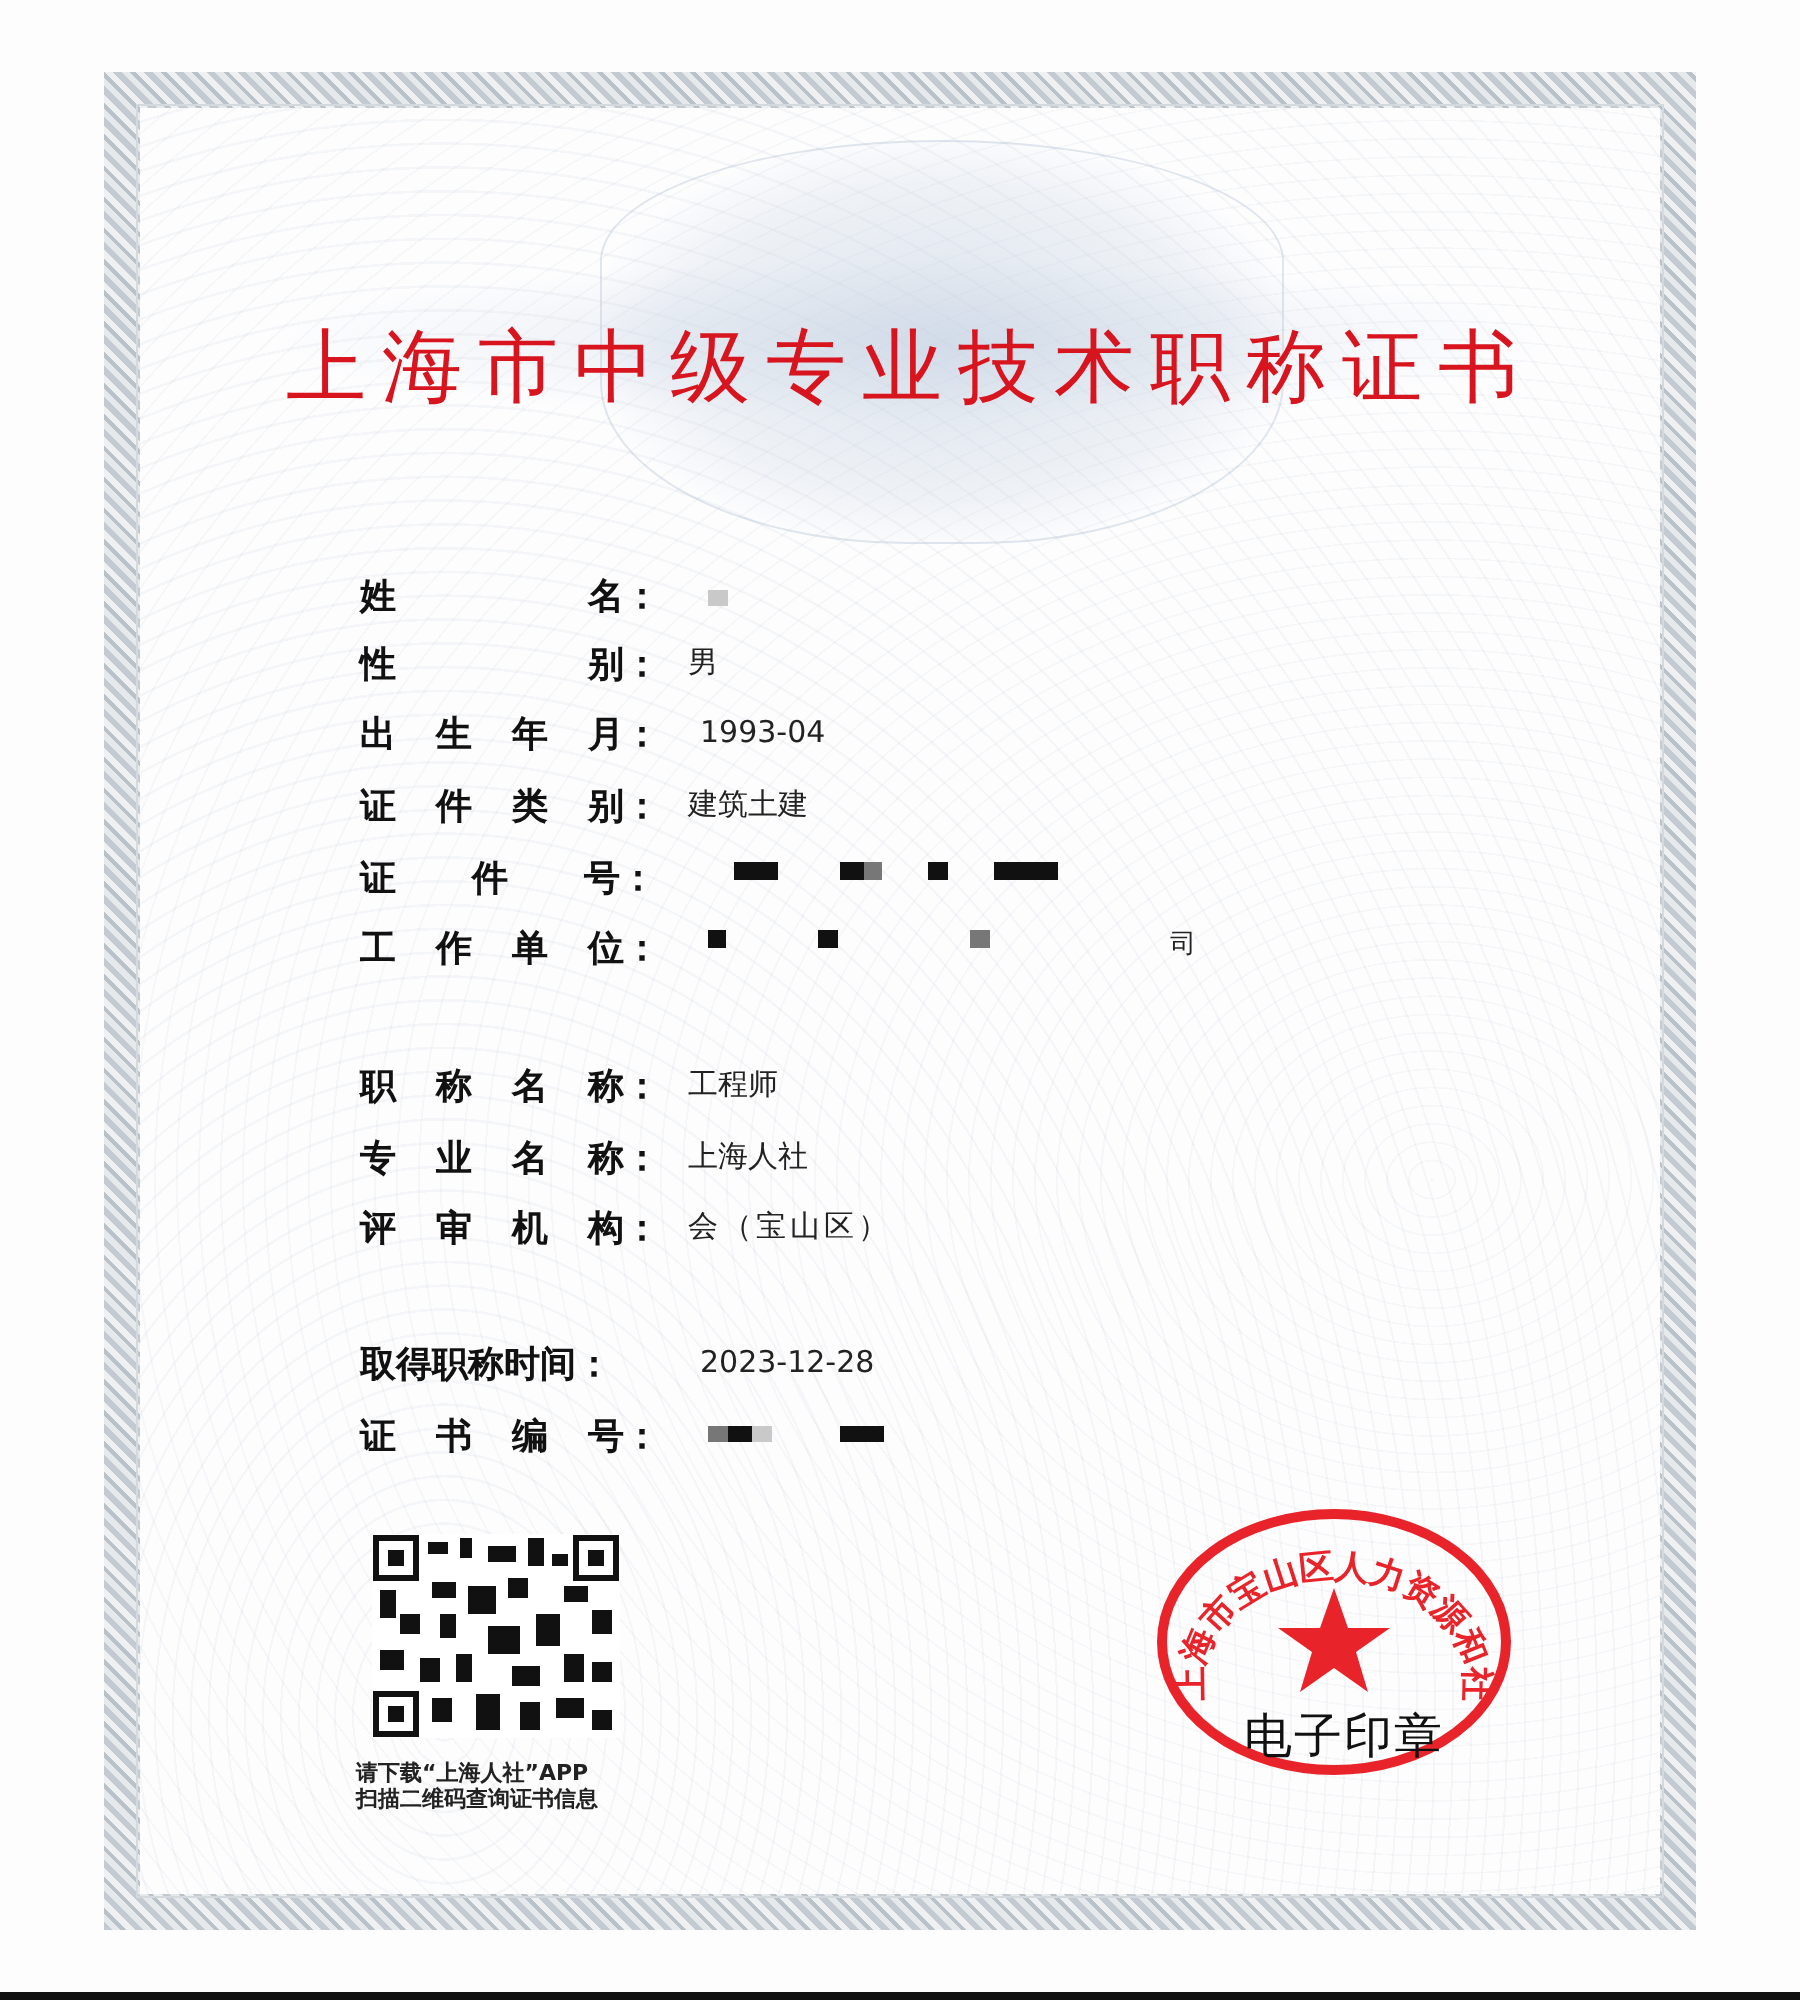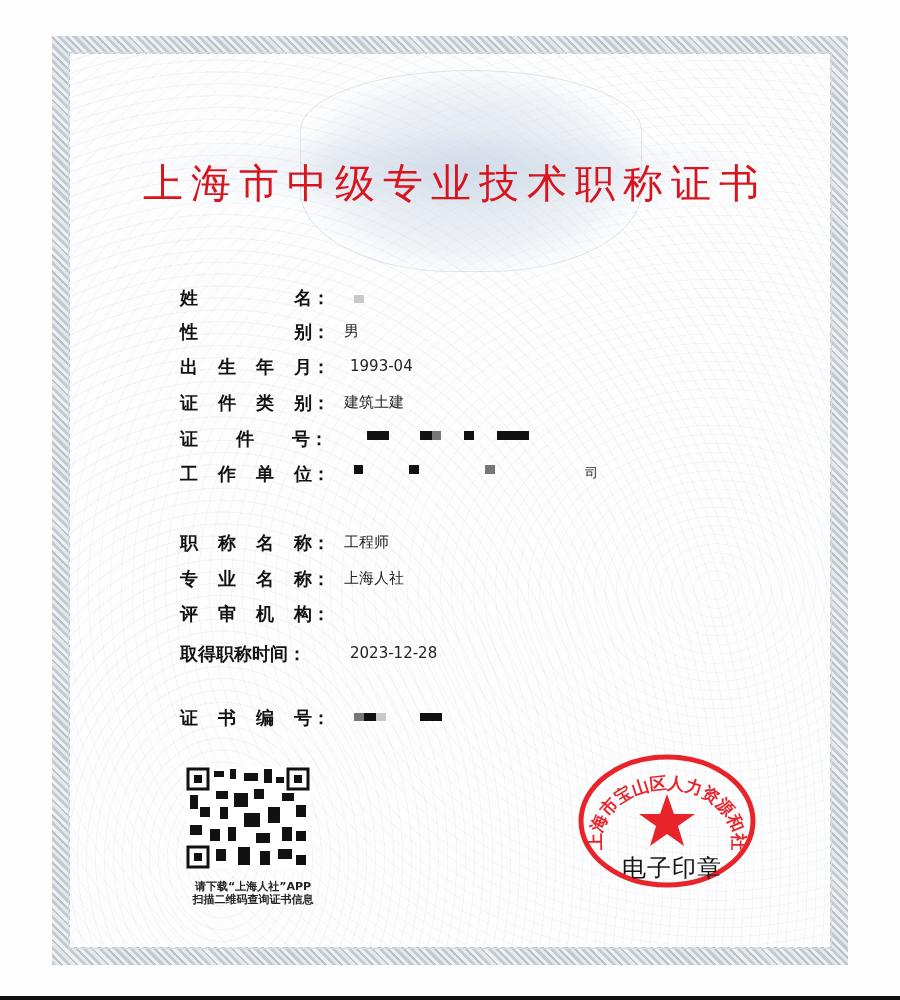--- a/index.html
+++ b/index.html
@@ -56,21 +56,20 @@
   .redact { position:absolute; background:#111; }
   .redact.grey { background:#777; }
   .redact.light { background:#c9c9c9; }
 
   .qr {
     position:absolute; left:186px; top:767px; width:124px; height:102px; background:#fff;
   }
   .qr-caption {
     position:absolute; left:178px; top:880px; width:150px; font-size:11px; font-weight:bold; color:#222;
     line-height:13px;
-    text-align:center;
   }
 
   .stamp {
     position:absolute; left:576px; top:752px; width:182px; height:138px;
   }
   .stamp-label {
     position:absolute; left:622px; top:852px; font-size:24px; color:#111; letter-spacing:1px;
   }
 </style>
 </head>
@@ -168,24 +167,25 @@
 </div>
 
 <div class="field" style="top:602px;">
   <div class="label">
     <span>评</span>
       <span>审</span>
       <span>机</span>
       <span>构：</span>
   </div>
   <div class="value" style="letter-spacing:2px;">
-  </div>
-</div>
-
-<div class="field" style="top:642px;">
+    <div>会（宝山区）</div>
+  </div>
+</div>
+
+<div class="field" style="top:670px;">
   <div class="label" style="letter-spacing:0;">
     <span>取得职称时间：</span>
   </div>
   <div class="value mono">2023-12-28</div>
 </div>
 
 <div class="field" style="top:706px;">
   <div class="label">
     <span>证</span>
       <span>书</span>

